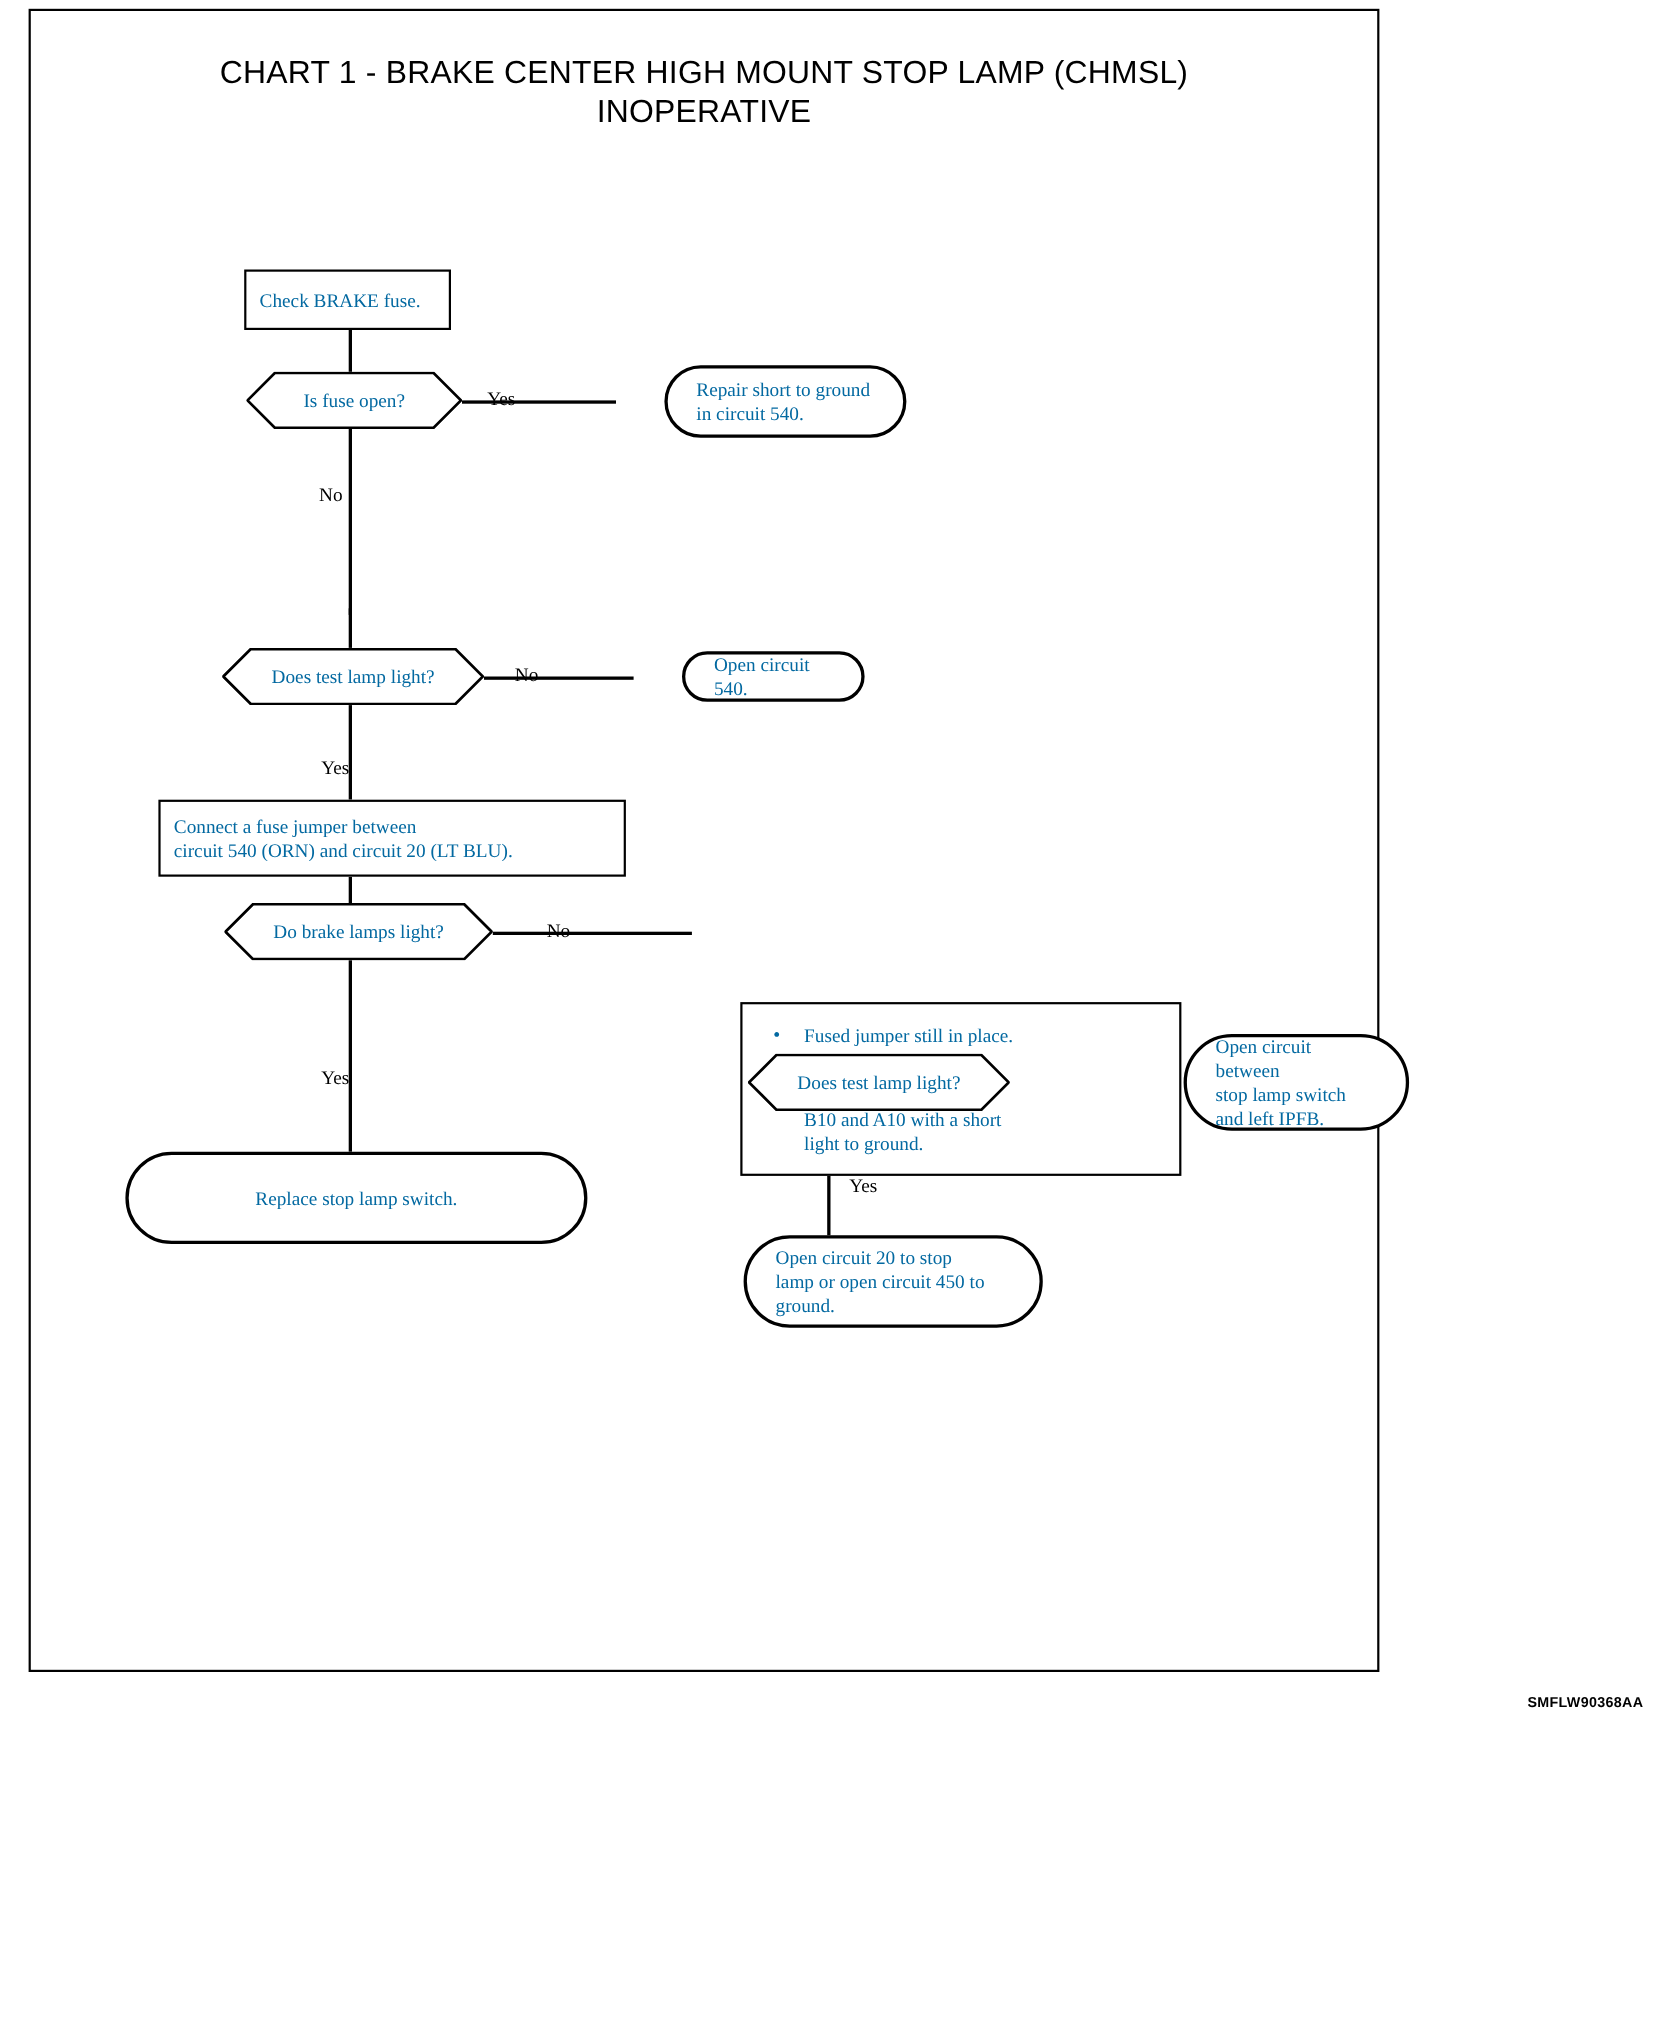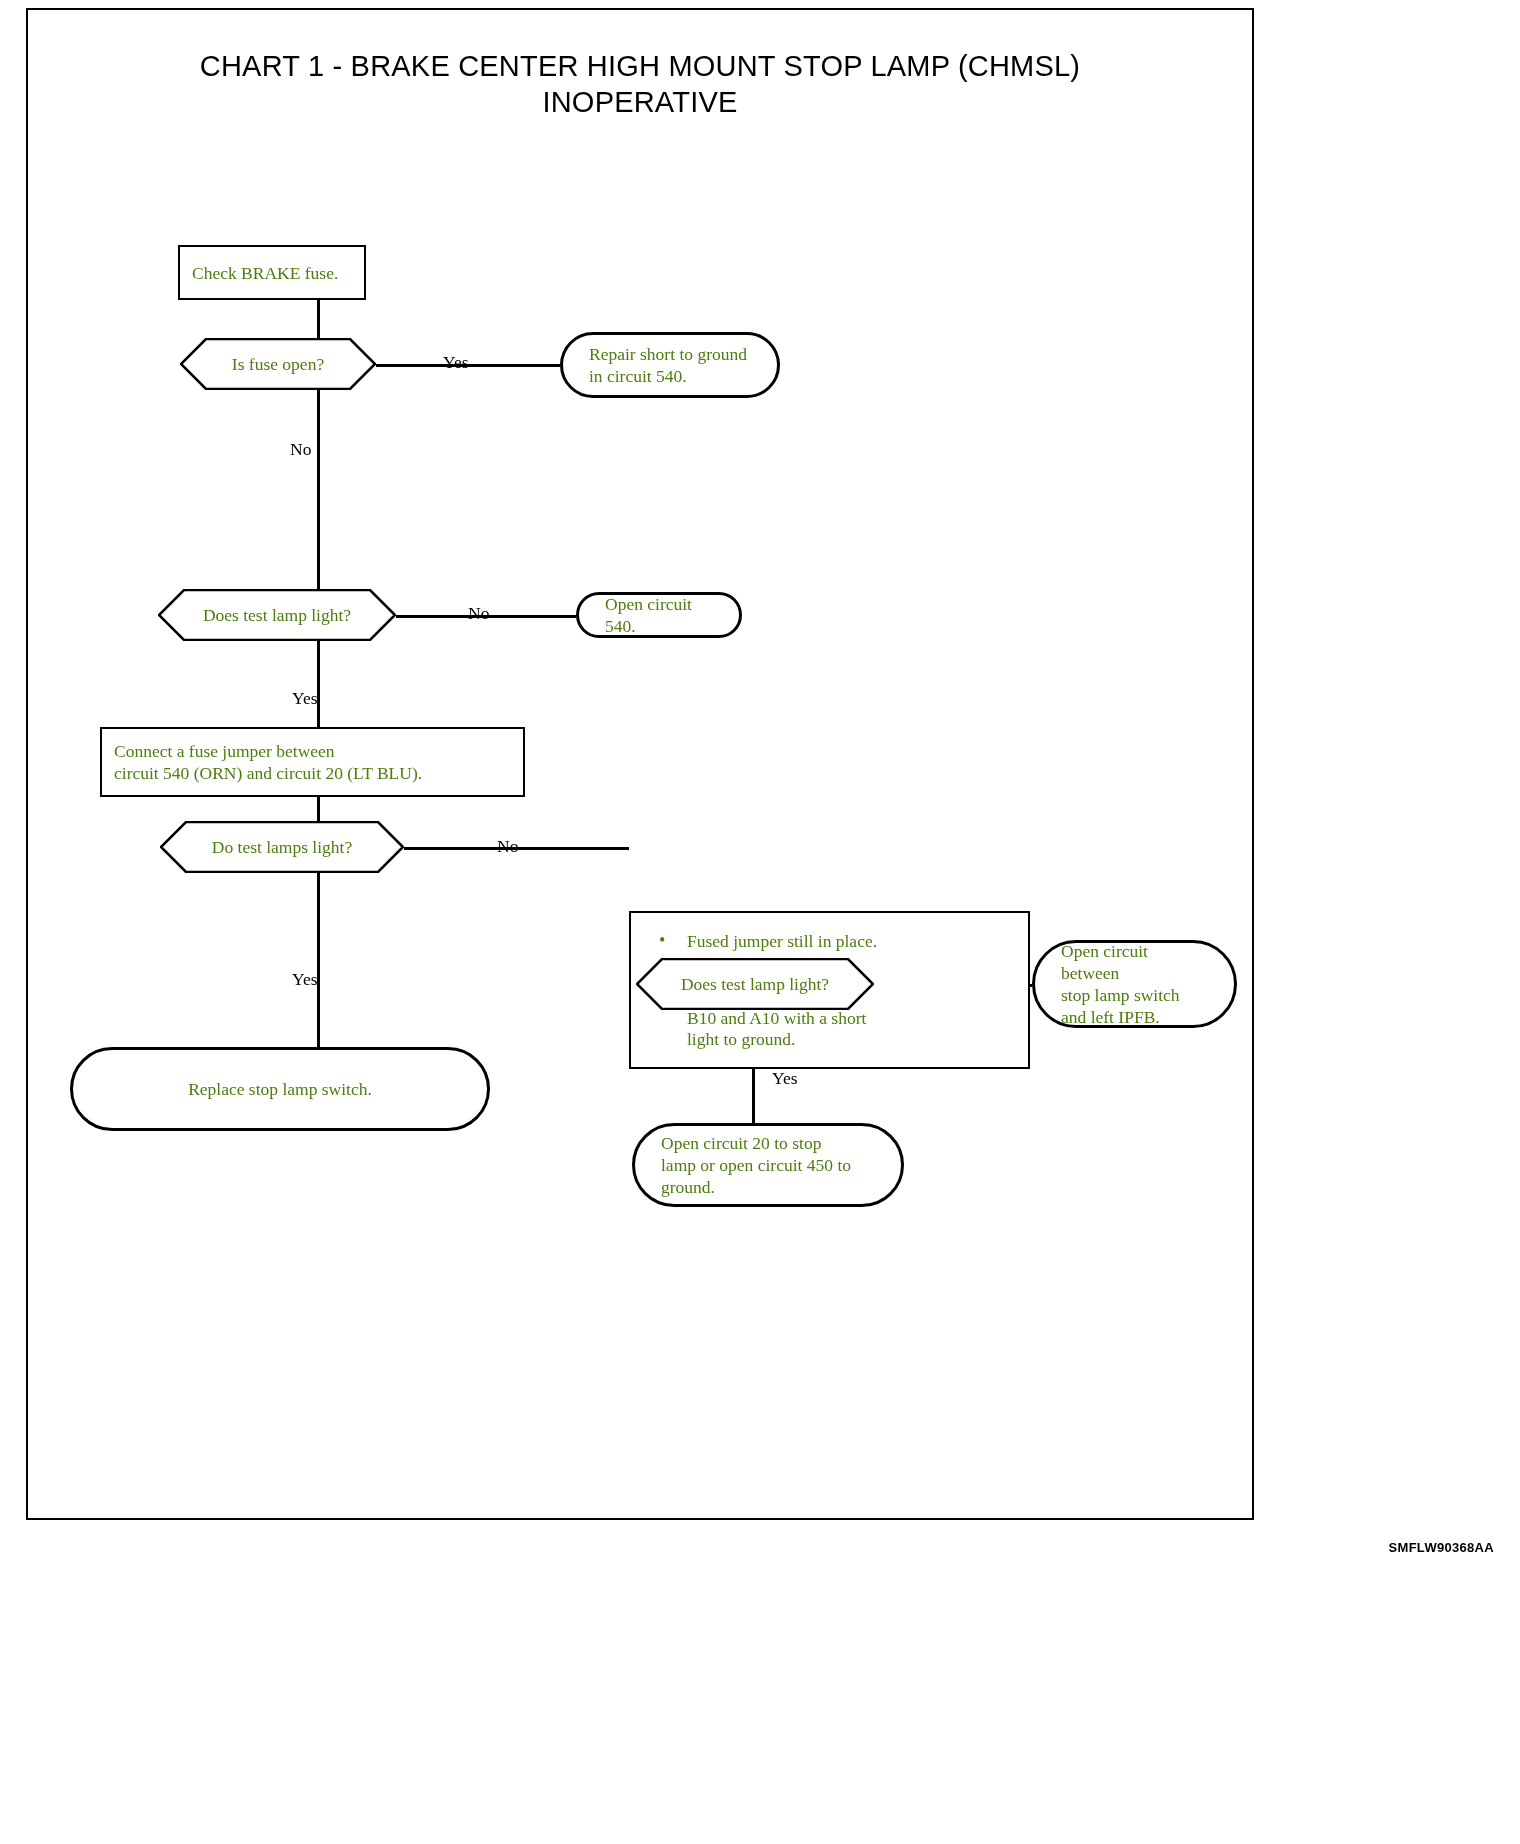--- a/index.html
+++ b/index.html
@@ -36,22 +36,23 @@
     letter-spacing:0.2px;
     color:#000;
   }
   
   .node{
     position:absolute;
     box-sizing:border-box;
     background:#fff;
     font-size:17.5px;
     line-height:22px;
-    color:#4d7c0f;
+    color:#0369a1;
     z-index:5;
+    margin-left:44px;
   }
   
   .rect{
     border:2.5px solid #000;
     display:flex;
     align-items:center;
   }
   .rect .txt{padding:0 12px;width:100%;}
   
   .stadium{
@@ -187,21 +188,21 @@
     <div class="txt">
       <div>Connect a fuse jumper between</div>
       <div>circuit 540 (ORN) and circuit 20 (LT BLU).</div>
     </div>
   </div>
 
   <div class="node hex" style="left:160px;top:821px;width:244px;height:52px;">
     <svg width="244" height="52" viewBox="0 0 244 52">
       <polygon points="26,1 218,1 243,26 218,51 26,51 1,26" fill="#ffffff" stroke="#000000" stroke-width="2.5"></polygon>
     </svg>
-    <div class="txt">Do test lamps light?</div>
+    <div class="txt">Do brake lamps light?</div>
   </div>
 
   <div class="node rect" style="left:629px;top:911px;width:401px;height:158px;">
     <div class="txt">
       <ul class="bul">
         <li>Fused jumper still in place.</li>
         <li>
           <span>Probe left IPFB connector</span><br>
           <span>(GRA 36-way) terminal</span><br>
           <span>B10 and A10 with a short</span><br>

